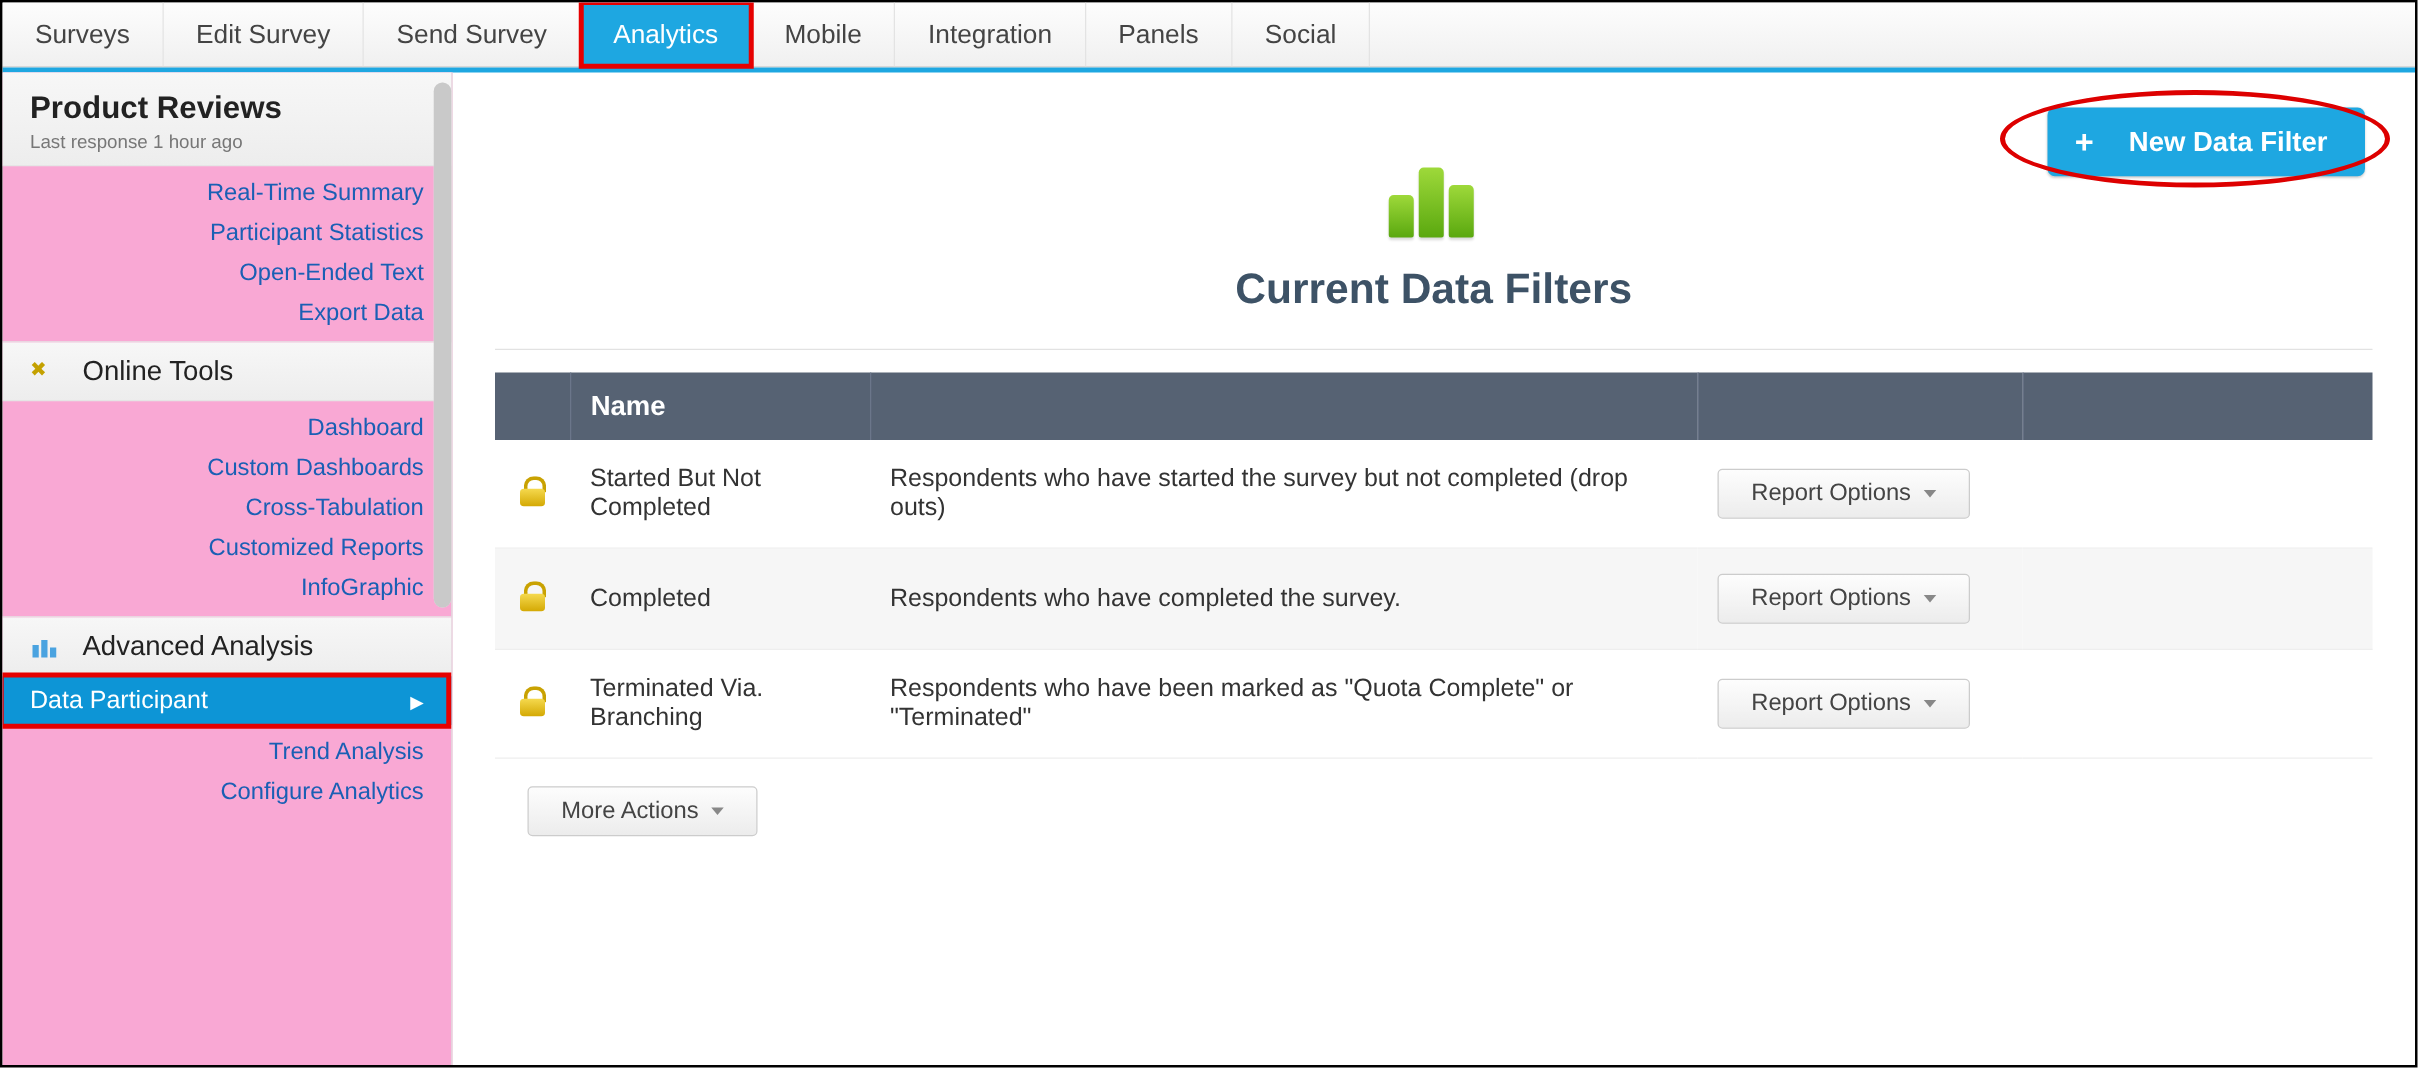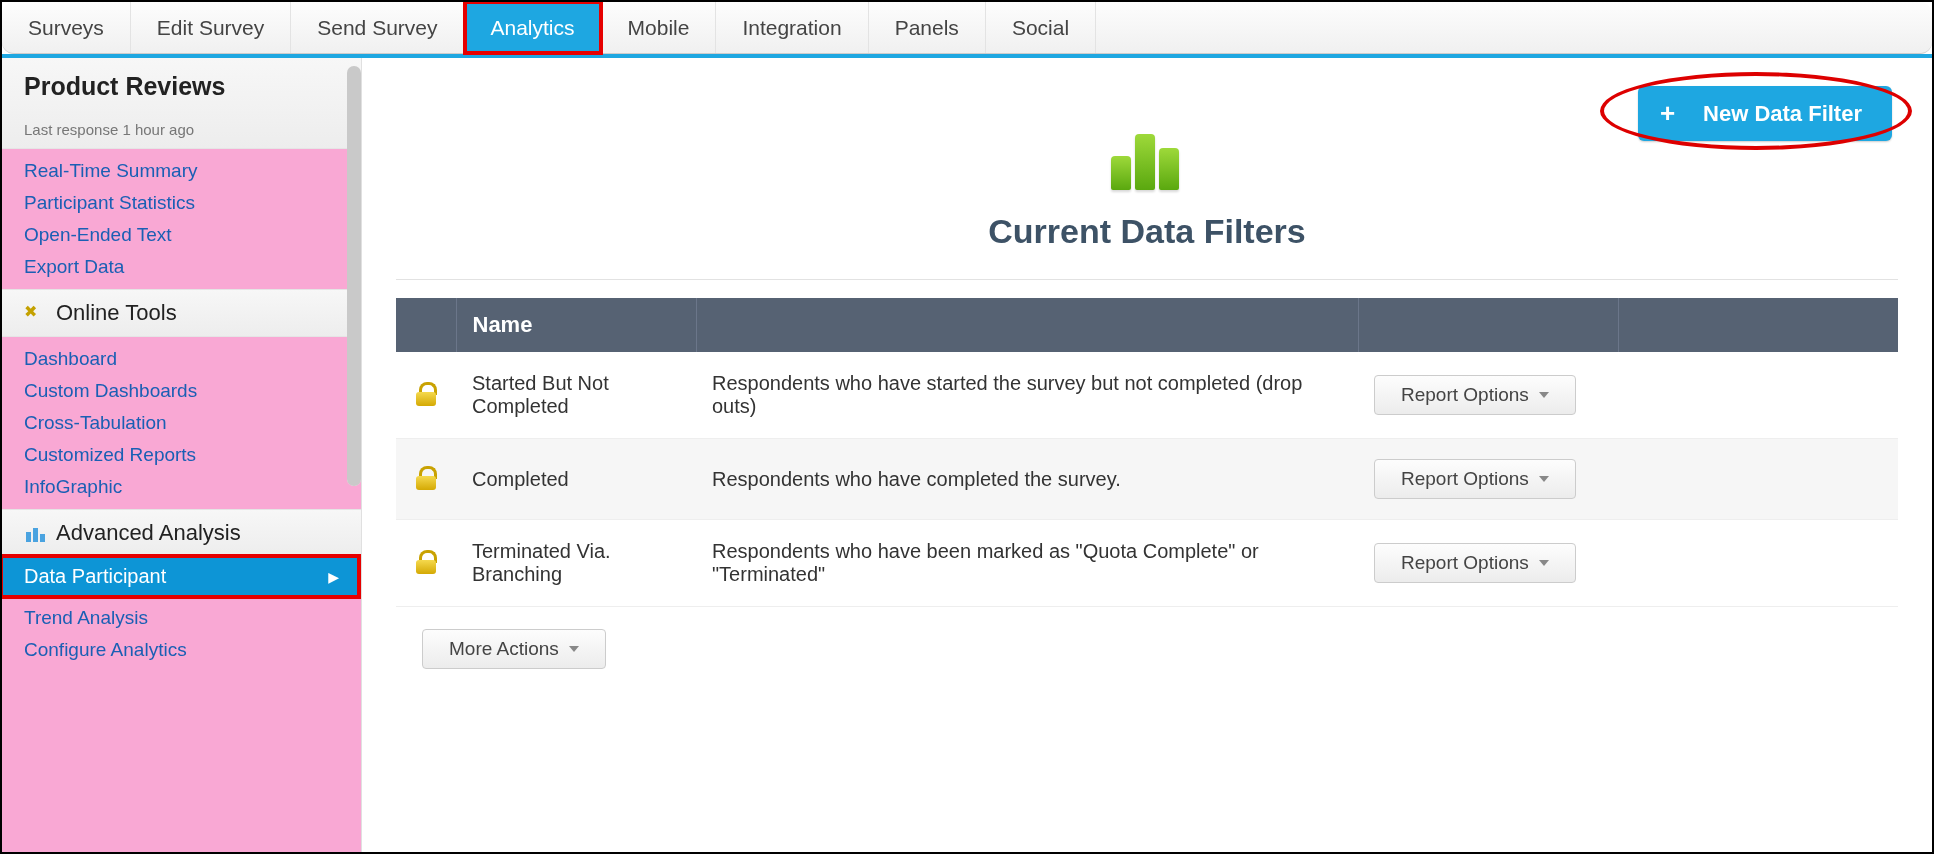--- a/index.html
+++ b/index.html
@@ -15,21 +15,20 @@
     position: relative;
   }
 
   
   .topnav {
     display: flex;
     align-items: stretch;
     height: 52px;
     background: linear-gradient(#fdfdfd, #f0f0f0);
     border-bottom: 1px solid #ccc;
-    border-radius: 12px;
   }
   .topnav .tab {
     padding: 0 26px;
     display: flex;
     align-items: center;
     font-size: 21px;
     color: #444;
     border-right: 1px solid #e3e3e3;
     cursor: pointer;
     position: relative;
@@ -63,33 +62,33 @@
     position:absolute; right:0; top:8px; width:14px; height:420px;
     background:#c9c9c9; border-radius:7px;
   }
 
   .side-header {
     padding: 14px 22px 10px 22px;
     border-bottom:1px solid #e5e5e5;
     background: linear-gradient(#f7f7f7,#ededed);
   }
   .side-header h2 { font-size:25px; font-weight:600; color:#222; }
-  .side-header .sub { font-size:15px; color:#777; margin-top:20px; }
+  .side-header .sub { font-size:15px; color:#777; margin-top:4px; }
 
   .side-links { padding: 6px 0 6px 0; border-bottom:1px solid #e5e5e5; }
   .side-links a {
     display:block; padding:5px 22px; color:#1a5fb4; font-size:19px;
-    text-decoration:none; cursor:pointer;
+    text-decoration:none; cursor:pointer;text-align:right;
   }
 
   .side-section-title {
     padding:10px 22px; font-size:22px; color:#222;
     border-bottom:1px solid #e5e5e5;
     background:linear-gradient(#f7f7f7,#ededed);
-    display:flex; align-items:center; gap:10px;
+    display:flex; align-items:center; gap:20px;
   }
   .tools-icon {
     width:22px; height:22px; position:relative; display:inline-block;
   }
   .tools-icon::before {
     content:"✖"; font-size:16px; color:#c4a100;
     position:absolute; left:0; top:0;
   }
   .tools-icon::after {
     content:"🛠"; font-size:15px; position:absolute; left:2px; top:0;

